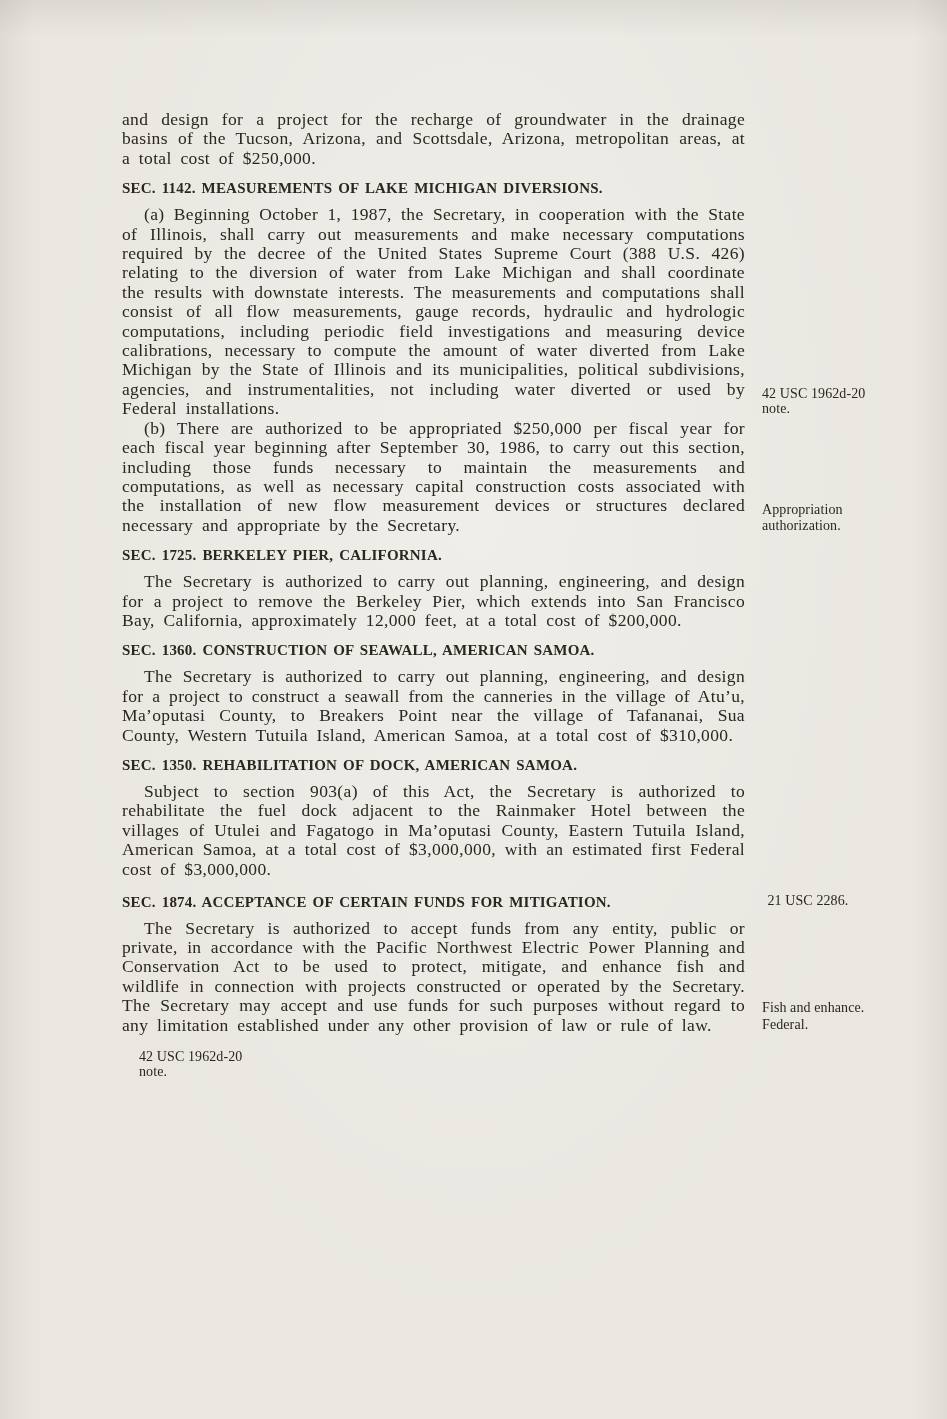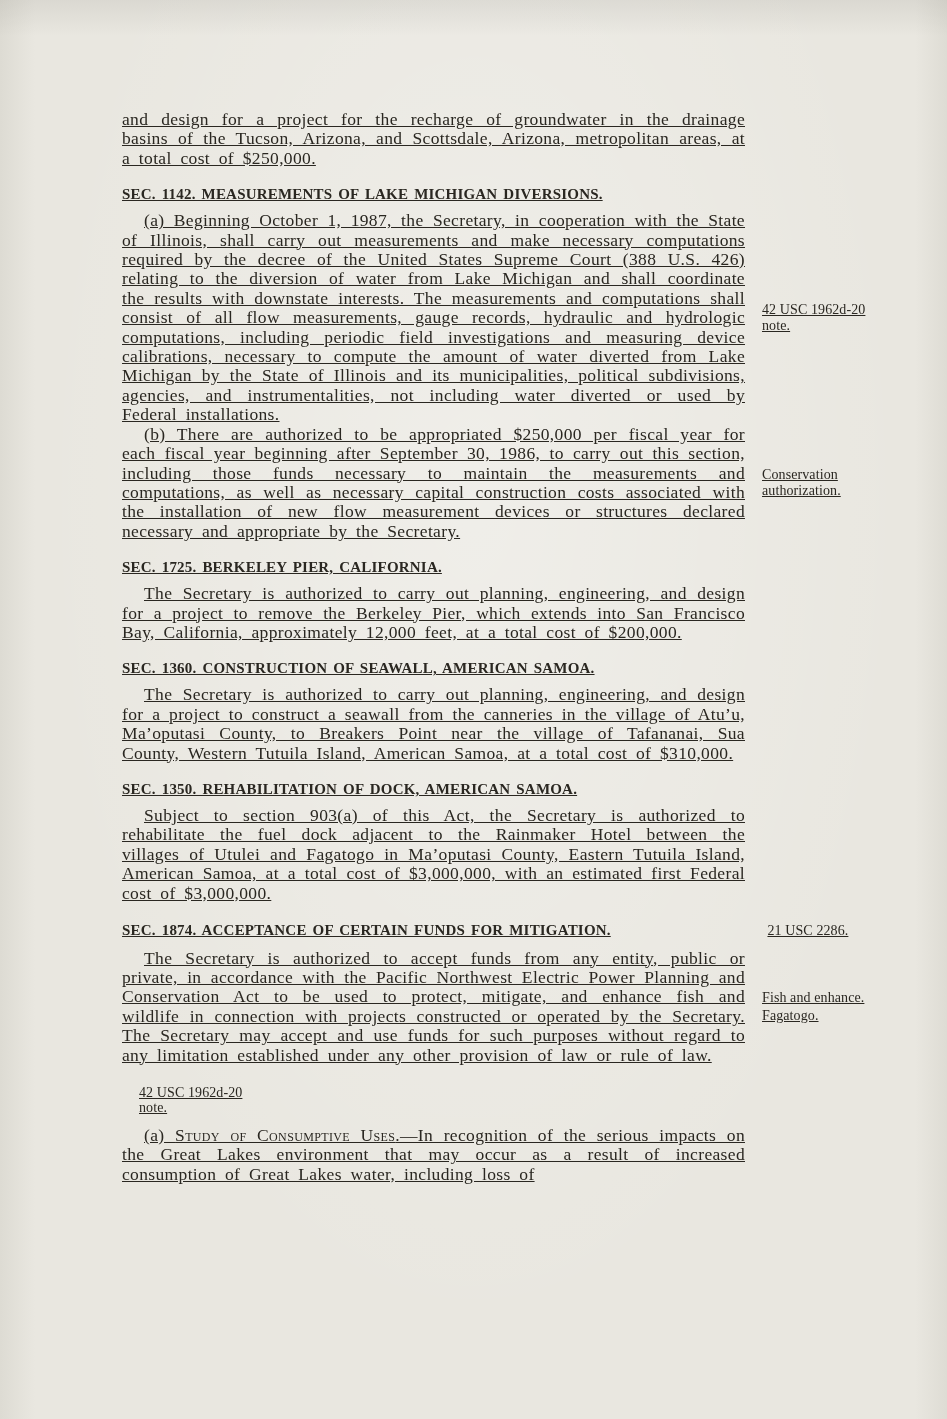--- a/index.html
+++ b/index.html
@@ -33,22 +33,22 @@
     display: flex;
     align-items: baseline;
     margin-bottom: 31px;
     font-weight: bold;
     font-size: 20px;
     letter-spacing: 0.3px;
   }
   .running-head .law { width: 623px; text-align: center; }
   .running-head .stat { flex: 1; text-align: right; white-space: nowrap; }
 
-  .row { display: flex; align-items: center; text-decoration: underline; }
-  .row.h-row { margin-top: 18px; margin-bottom: 8px; gap: 32px; }
+  .row { display: flex; align-items: flex-end; }
+  .row.h-row { margin-top: 12px; margin-bottom: 8px; gap: 32px; }
   .main { width: 623px; }
   .notes {
     width: 128px;
     margin-left: 17px;
     font-size: 14px;
     line-height: 15.5px;
     letter-spacing: 0.1px;
     padding-top: 2px;
   }
   .note { margin-bottom: 2px; }
@@ -101,21 +101,21 @@
       <div class="notes">
         <div class="note">42 USC 1962d-20 note.</div>
       </div>
     </div>
 
     <div class="row">
       <div class="main">
           <p class="body indent">(b) There are authorized to be appropriated $250,000 per fiscal year for each fiscal year beginning after September 30, 1986, to carry out this section, including those funds necessary to maintain the measurements and computations, as well as necessary capital construction costs associated with the installation of new flow measurement devices or structures declared necessary and appropriate by the Secretary.</p>
         </div>
       <div class="notes">
-        <div class="note">Conservation authorization.</div>
+        <div class="note">Appropriation authorization.</div>
       </div>
     </div>
 
     <div class="row h-row">
       <div class="main">
           <h3 class="sec-heading">SEC. 1725. BERKELEY PIER, CALIFORNIA.</h3>
         </div>
       <div class="notes"></div>
     </div>
 
@@ -162,31 +162,28 @@
         <div class="note">21 USC 2286.</div>
       </div>
     </div>
 
     <div class="row">
       <div class="main">
           <p class="body indent">The Secretary is authorized to accept funds from any entity, public or private, in accordance with the Pacific Northwest Electric Power Planning and Conservation Act to be used to protect, mitigate, and enhance fish and wildlife in connection with projects constructed or operated by the Secretary. The Secretary may accept and use funds for such purposes without regard to any limitation established under any other provision of law or rule of law.</p>
         </div>
       <div class="notes">
         <div class="note">Fish and enhance.</div>
-        <div class="note">Fagatogo.</div>
+        <div class="note">Federal.</div>
       </div>
     </div>
 
     <div class="row h-row">
       <div class="notes">
         <div class="note">42 USC 1962d-20 note.</div>
       </div>
     </div>
 
     <div class="row">
-      <div class="main">
-        <p class="body indent"><span>(a) </span><span class="sc">Study of Consumptive Uses</span><span>.—In recognition of the serious impacts on the Great Lakes environment that may occur as a result of increased consumption of Great Lakes water, including loss of</span></p>
-      </div>
       <div class="notes"></div>
     </div>
 
   </div>
 </div>
 
 </body></html>

